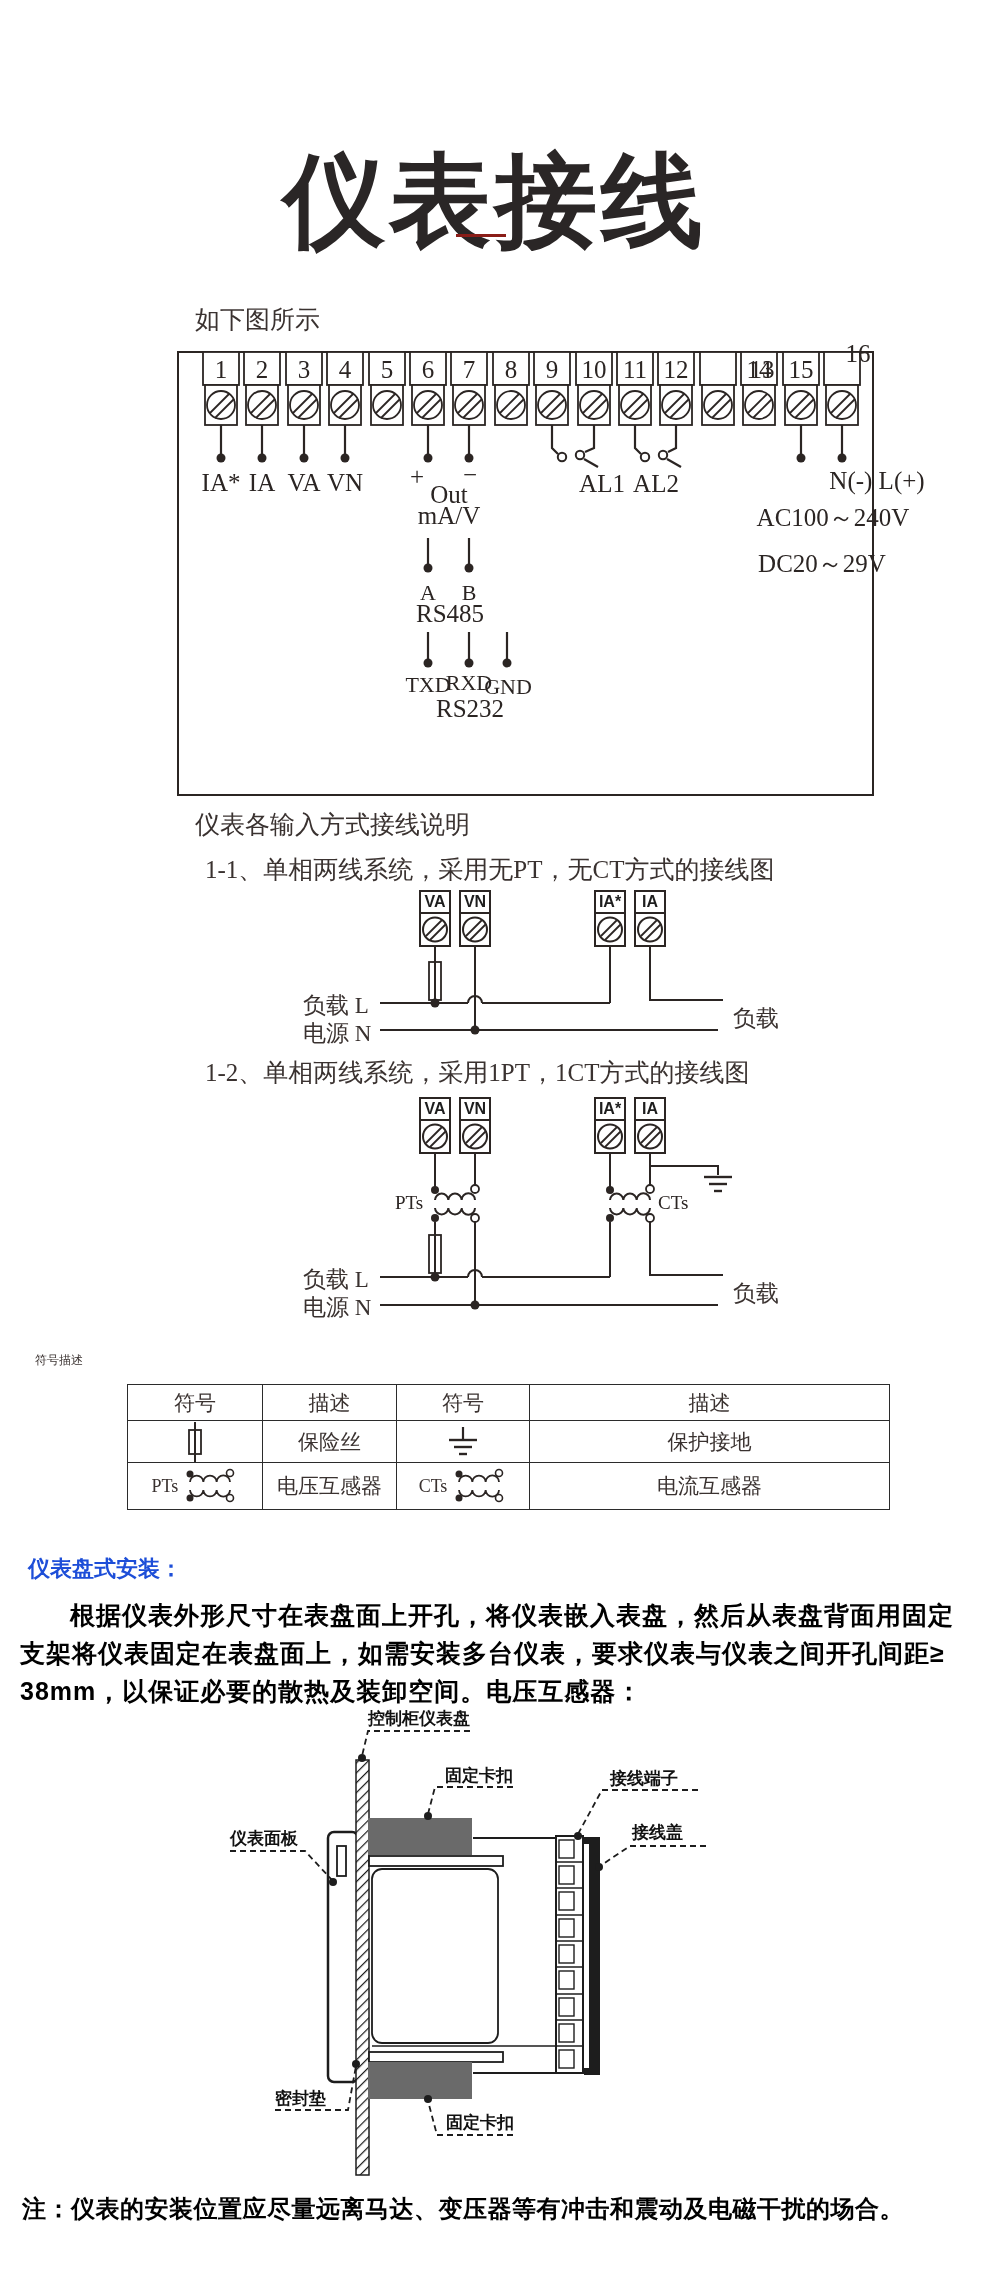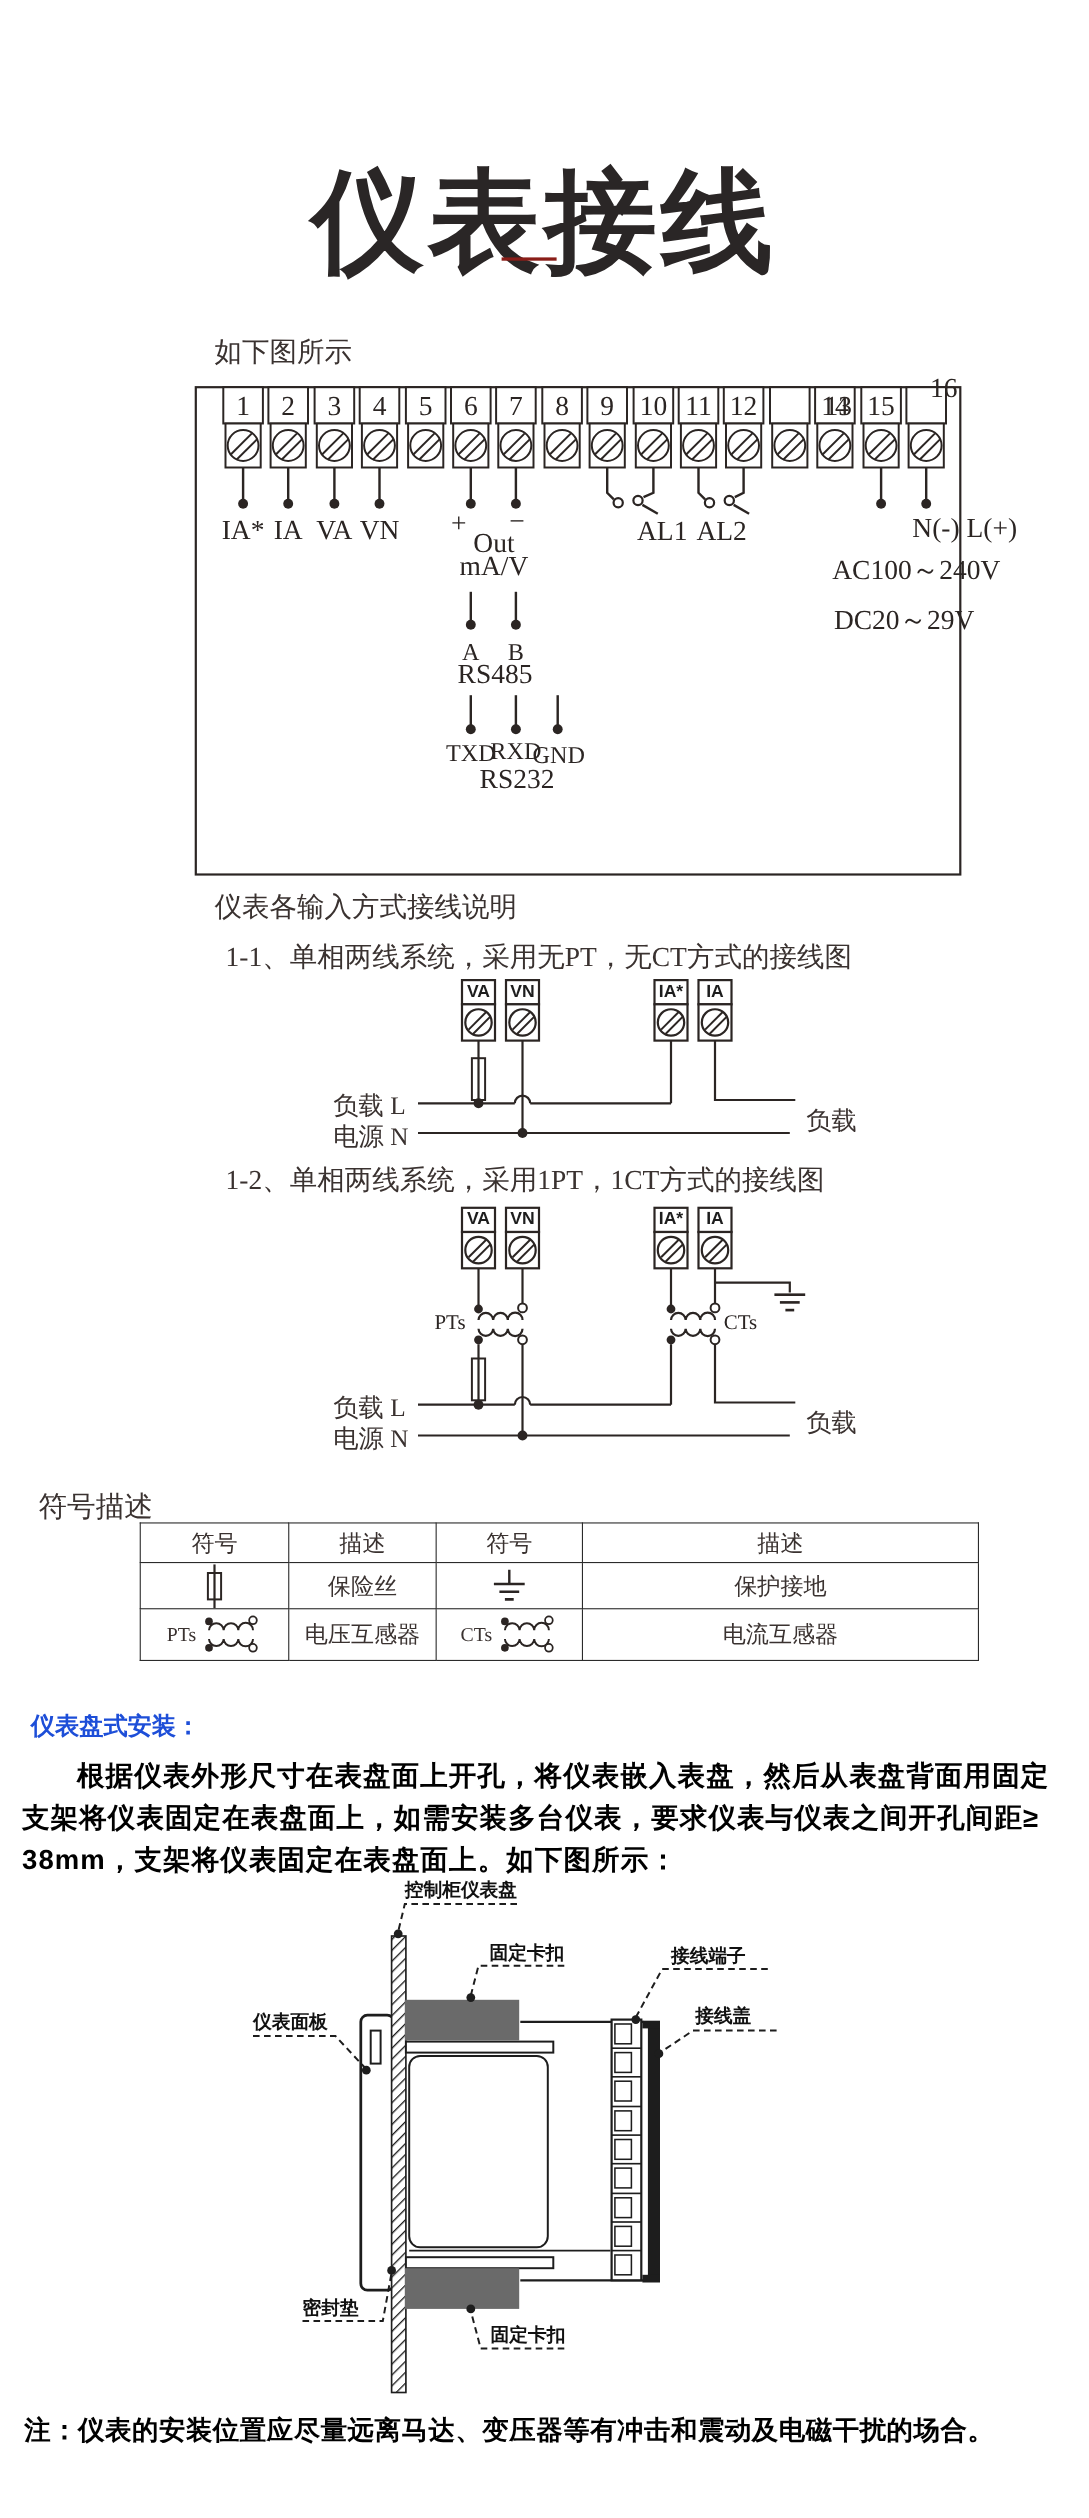--- a/index.html
+++ b/index.html
@@ -261,21 +261,21 @@
   <span class="abs tslab" style="left:420px;top:1100px;">VA</span>
   <span class="abs tslab" style="left:460px;top:1100px;">VN</span>
   <span class="abs tslab" style="left:595px;top:1100px;">IA*</span>
   <span class="abs tslab" style="left:635px;top:1100px;">IA</span>
   <span class="abs dlab" style="left:395px;top:1192px;font-size:19px;">PTs</span>
   <span class="abs dlab" style="left:658px;top:1192px;font-size:19px;">CTs</span>
   <span class="abs song" style="left:303px;top:1264px;font-size:23px;">负载 L</span>
   <span class="abs song" style="left:303px;top:1292px;font-size:23px;">电源 N</span>
   <span class="abs song" style="left:733px;top:1278px;font-size:23px;">负载</span>
 
-  <div class="abs song" style="left:35px;top:1352px;font-size:26px;">符号描述</div>
+  <div class="abs song" style="left:35px;top:1352px;font-size:12px;">符号描述</div>
 
   <table class="sym-table">
     <colgroup>
         <col style="width:135px">
         <col style="width:134px">
         <col style="width:133px">
         <col style="width:360px">
       </colgroup>
     <thead>
       <tr>
@@ -340,21 +340,21 @@
         </td>
         <td>电流互感器</td>
       </tr>
     </tbody>
   </table>
 
   <div class="abs install-heading" style="left:28px;top:1554px;">仪表盘式安装：</div>
   <div class="install-para">
     <div class="indent">根据仪表外形尺寸在表盘面上开孔，将仪表嵌入表盘，然后从表盘背面用固定</div>
     <div>支架将仪表固定在表盘面上，如需安装多台仪表，要求仪表与仪表之间开孔间距≥</div>
-    <div>38mm，支架将仪表固定在表盘面上。如下图所示：</div>
+    <div>38mm，以保证必要的散热及装卸空间。电压互感器：</div>
   </div>
 
   <svg style="top:1700px;" width="990" height="490" viewBox="0 1700 990 490">
     <defs>
       <pattern id="hatch" width="7" height="7" patternUnits="userSpaceOnUse" patternTransform="rotate(45)">
         <rect width="7" height="7" fill="#fff"></rect>
         <line x1="0" y1="0" x2="0" y2="7" stroke="#1d1d1d" stroke-width="2.4"></line>
       </pattern>
     </defs>
 

